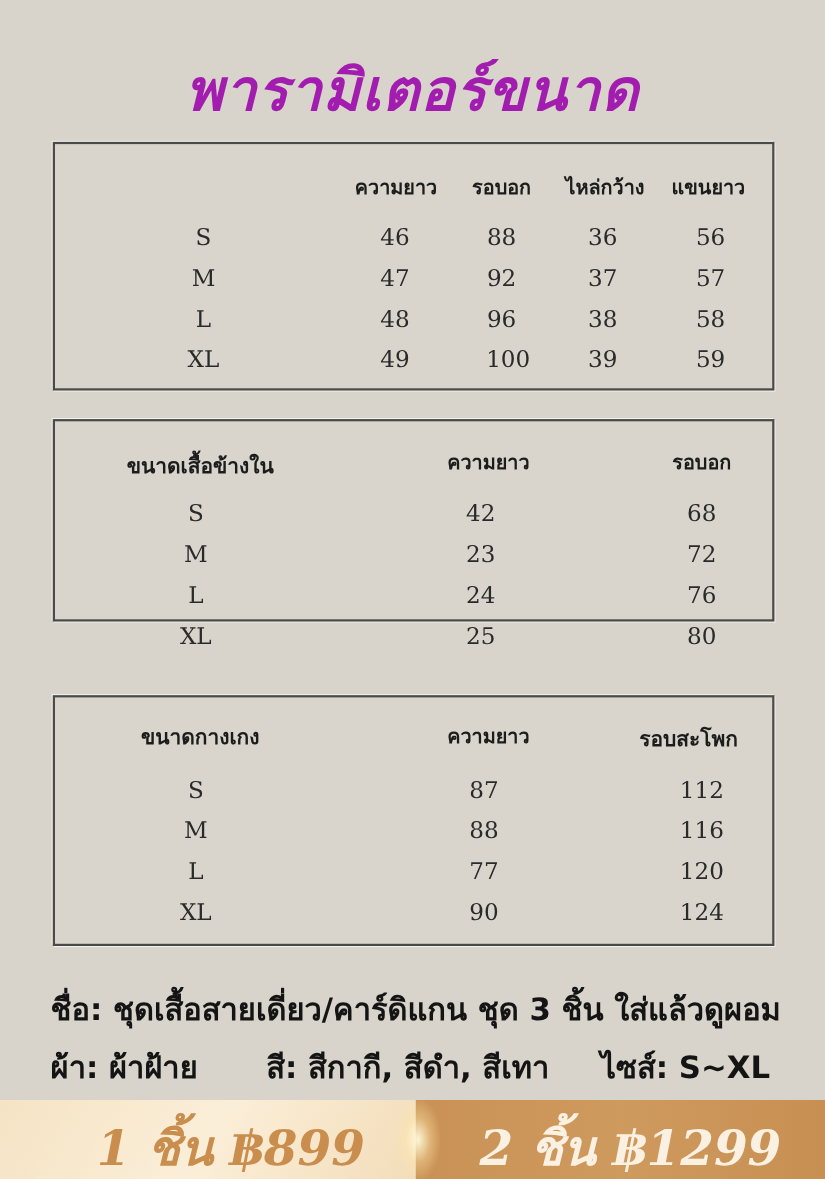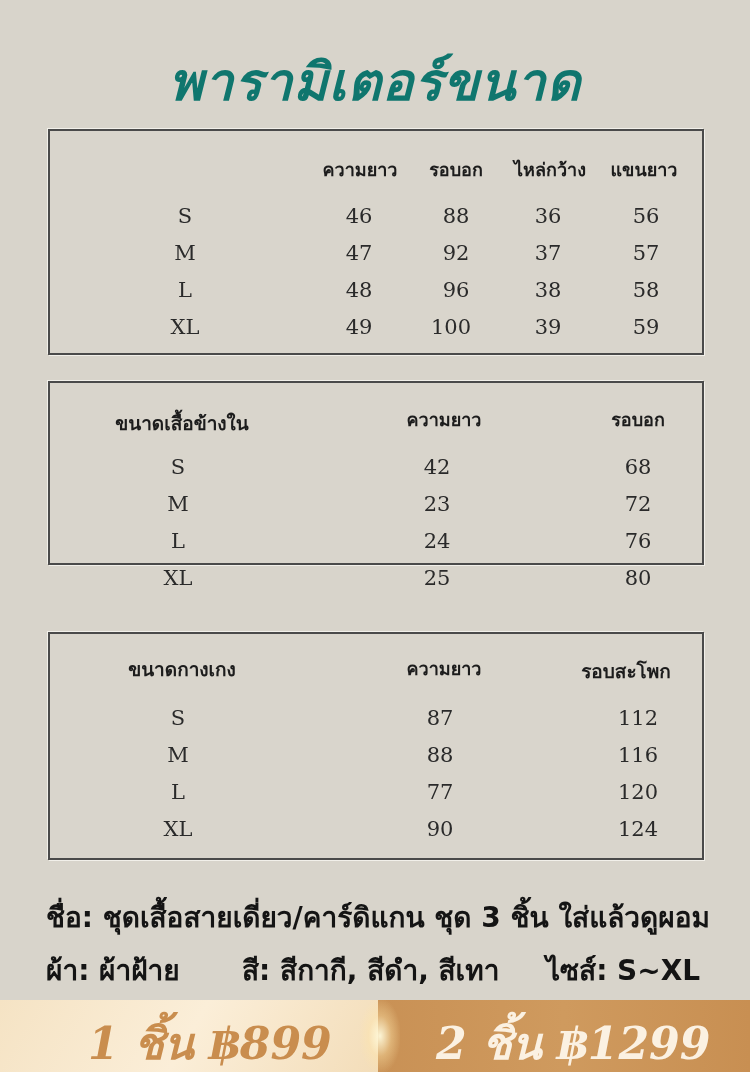--- a/index.html
+++ b/index.html
@@ -9,21 +9,21 @@
     font-family: "DejaVu Sans", sans-serif;
     color: #1a1a1a;
     position: relative;
   }
   .title {
     position: absolute; left: 0; top: 40px; width: 750px;
     text-align: center;
     font-family: "DejaVu Sans", sans-serif;
     font-weight: bold; font-style: italic;
     font-size: 52px; letter-spacing: 1px;
-    color: #0f766e;
+    color: #a21caf;
   }
   .table-box {
     position: absolute; left: 48px; width: 656px;
     border: 2px solid #4a4a4a;
     box-shadow: 1px 1px 0 #f2f0ea, -1px -1px 0 #f2f0ea;
     background: #d9d5cc;
   }
   .t1 { top: 129px; height: 226px; }
   .t2 { top: 381px; height: 184px; }
   .t3 { top: 632px; height: 228px; }
@@ -83,21 +83,21 @@
   <div>
     <span class="cell" style="left:135px;top:147px;">L</span>
     <span class="cell" style="left:309px;top:147px;">48</span>
     <span class="cell" style="left:406px;top:147px;">96</span>
     <span class="cell" style="left:498px;top:147px;">38</span>
     <span class="cell" style="left:596px;top:147px;">58</span>
   </div>
   <div>
     <span class="cell" style="left:135px;top:184px;">XL</span>
     <span class="cell" style="left:309px;top:184px;">49</span>
-    <span class="cell" style="left:401px;top:184px;">100</span>
+    <span class="cell" style="left:412px;top:184px;">100</span>
     <span class="cell" style="left:498px;top:184px;">39</span>
     <span class="cell" style="left:596px;top:184px;">59</span>
   </div>
 </div>
 
 <div class="table-box t2">
   <span class="hdr" style="left:132px;top:25px;font-size:19px;">ขนาดเสื้อข้างใน</span>
   <span class="hdr" style="left:394px;top:22px;">ความยาว</span>
   <span class="hdr" style="left:588px;top:22px;">รอบอก</span>
 

